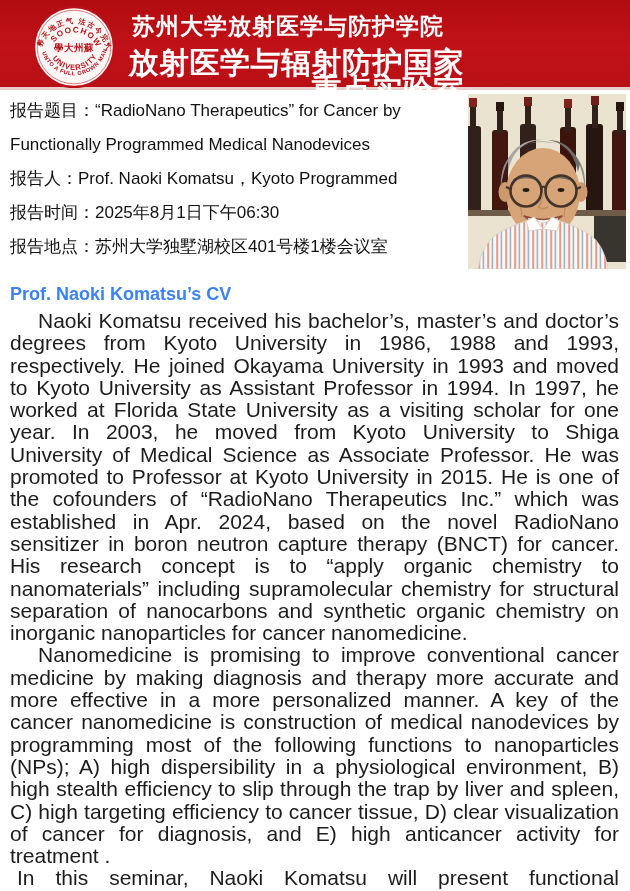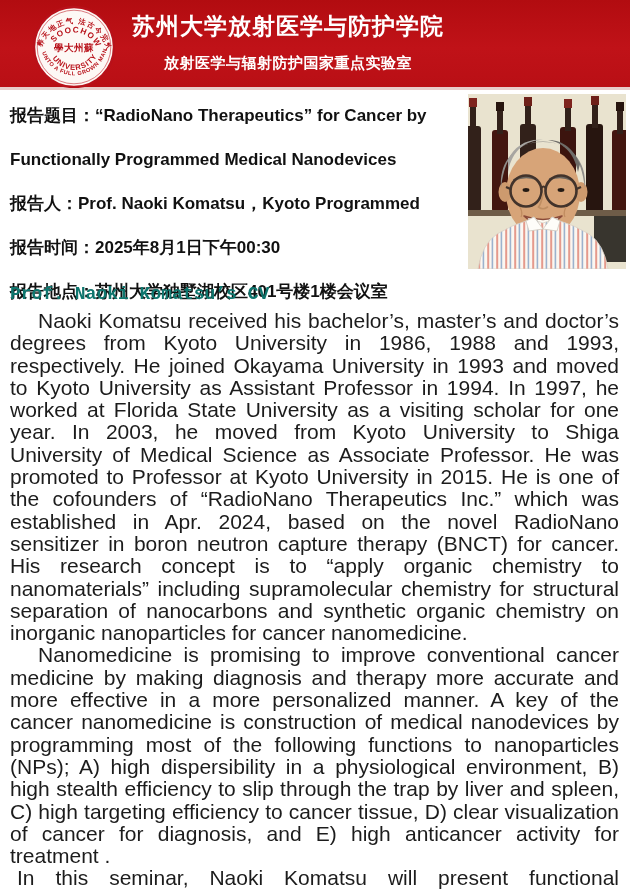--- a/index.html
+++ b/index.html
@@ -19,40 +19,40 @@
     height: 90px;
     background: linear-gradient(180deg, #b20c10 0%, #c01218 55%, #b90f15 100%);
     border-bottom: 3px solid #e8cdca;
   }
   .seal-wrap { position: absolute; left: 33px; top: 6px; width: 82px; height: 82px; }
   .org {
     position: absolute; left: 112px; top: 13px; width: 352px;
     text-align: center; color: #ffffff; font-weight: bold;
   }
   .org-line1 { font-size: 23px; line-height: 27px; letter-spacing: 1px; }
-  .org-line2 { font-size: 15px; line-height: 27px; margin-top: 9px; letter-spacing: 0.5px; }
+  .org-line2 { font-size: 30px; line-height: 27px; margin-top: 9px; letter-spacing: 0.5px; text-align: right; }
   .badge {
     position: absolute; right: 7px; top: 24px;
     font-size: 41px; font-weight: bold; color: #ffe800;
     letter-spacing: 1px; text-shadow: 1px 2px 2px rgba(90,0,0,0.45);
   }
 
   
   .info { display: flex; padding: 4px 4px 0 10px; height: 181px; }
   .info-text {
-    width: 452px; font-weight: bold; color: #111;
-    font-size: 17px; line-height: 44px;
+    width: 452px; font-weight: normal; color: #111;
+    font-size: 17px; line-height: 34px;
   }
   .info-text p { margin: 0; }
   .photo-wrap { width: 158px; height: 175px; margin-left: auto; flex: none; }
 
   
   .section-heading {
     margin: 12px 10px 5px 10px;
-    font-size: 18px; font-weight: bold; color: #0f766e; line-height: 22px; font-family: Liberation Mono, monospace;
+    font-size: 18px; font-weight: bold; color: #3b82f6; line-height: 22px;
   }
   .body-para {
     margin: 0 11px 0 10px;
     font-size: 21px; line-height: 22.3px; color: #1c1c1c;
     text-align: justify;
   }
   .indent-big { text-indent: 28px; }
   .indent-small { text-indent: 7px; }
 
   
@@ -100,21 +100,21 @@
     <div class="org">
       <div class="org-line1">苏州大学放射医学与防护学院</div>
       <div class="org-line2">放射医学与辐射防护国家重点实验室</div>
     </div>
   </header>
 
   <section class="info">
     <div class="info-text">
       <p><span>报告题目：</span><span>“RadioNano Therapeutics” for Cancer by Functionally Programmed Medical Nanodevices</span></p>
       <p><span>报告人：</span><span>Prof. Naoki Komatsu，Kyoto Programmed</span></p>
-      <p><span>报告时间：</span><span>2025年8月1日下午00:30</span></p>
+      <p><span>报告时间：</span><span>2025年8月1日下午06:30</span></p>
       <p><span>报告地点：</span><span>苏州大学独墅湖校区401号楼1楼会议室</span></p>
     </div>
 
     <div class="photo-wrap">
       <svg viewBox="0 0 158 175" width="158" height="175">
         <defs>
           <pattern id="shirtStripes" width="9" height="9" patternUnits="userSpaceOnUse">
             <rect width="9" height="9" fill="#fbf7f1"></rect>
             <rect x="1.2" width="2" height="9" fill="#e59a8c"></rect>
             <rect x="5.6" width="1.6" height="9" fill="#9cb2cd"></rect>

